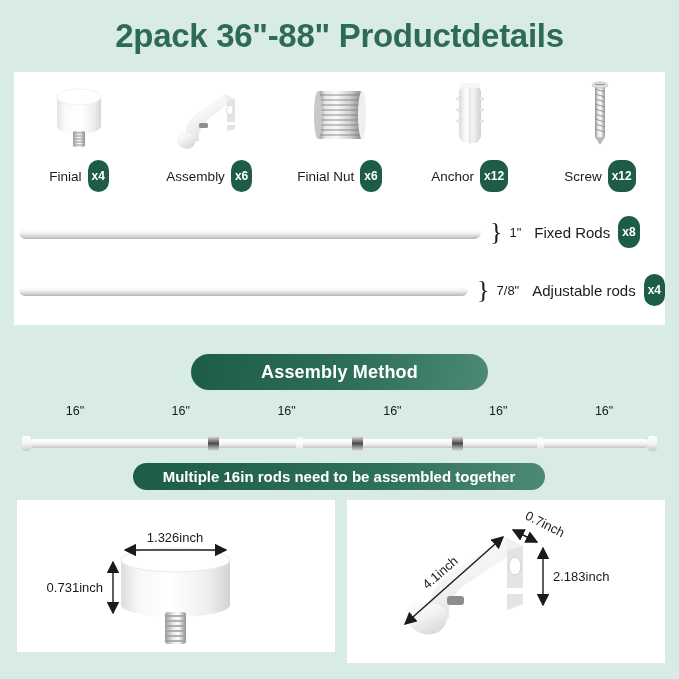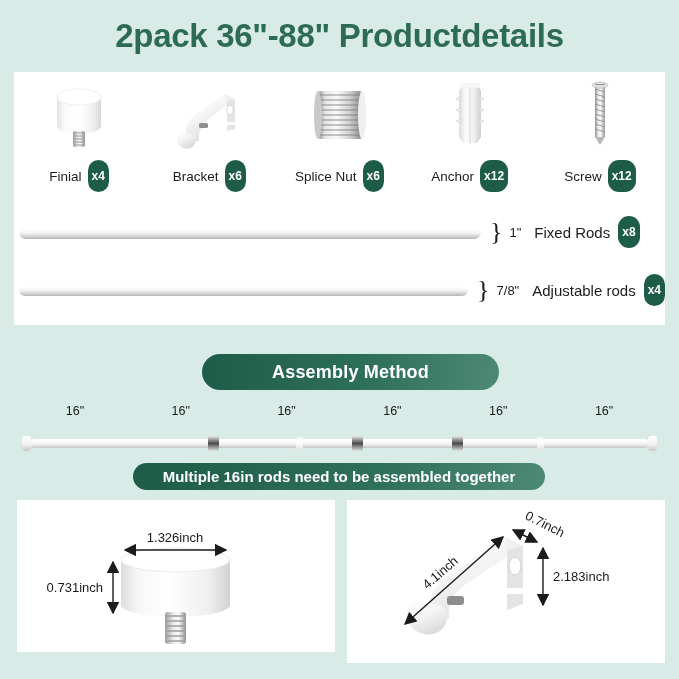--- a/index.html
+++ b/index.html
@@ -131,21 +131,21 @@
     font-size: 15px;
     color: #1b1b1b;
     margin-left: 13px;
     white-space: nowrap;
   }
   .rod-badge-wrap { margin-left: 8px; display: flex; text-align: right; }
 
   
   .assembly-pill {
     position: absolute;
-    left: 202px; top: 354px;
+    left: 191px; top: 354px;
     width: 297px; height: 36px;
     border-radius: 18px;
     background: linear-gradient(100deg, #1d5c48 0%, #2e6f5a 55%, #4d8a76 100%);
     display: flex;
     align-items: center;
     justify-content: center;
   }
   .assembly-pill span {
     color: #ffffff;
     font-size: 18px;
@@ -297,21 +297,21 @@
             <path d="M26 62 C22 48 28 39 40 32 L64 15 L74 20 L50 38 C41 45 37 52 38 62 Z" fill="url(#brk-g)"></path>
             <path d="M64 15 L74 20 L74 50 L66 52 L66 22 Z" fill="#efefef"></path>
             <path d="M66 22 L74 20 L74 50 L66 52 Z" fill="#e4e4e4"></path>
             <ellipse cx="69" cy="31" rx="3.2" ry="4.6" fill="#ffffff" stroke="#d2d2d2" stroke-width="0.8"></ellipse>
             <path d="M66 43 h8 v3 h-8 z" fill="#ffffff"></path>
             <path d="M18 52 C14 58 15 66 22 69 C30 72 36 66 35 58 L30 55 Z" fill="url(#brk-g)"></path>
             <rect x="38" y="44" width="9" height="5" rx="1.5" fill="#8f8f8f"></rect>
           </svg>
         </div>
         <div class="part-label">
-          <span>Bracket</span>
+          <span>Assembly</span>
           <span class="badge">x6</span>
         </div>
       </div>
 
       <div class="part">
         <div class="part-art">
           <svg width="80" height="72" viewBox="0 0 80 72">
             <defs>
               <linearGradient id="spl-g" x1="0" y1="0" x2="1" y2="0">
                 <stop offset="0" stop-color="#8c8c8c"></stop>
@@ -331,21 +331,21 @@
                 <path d="M18 41 h44"></path>
               <path d="M18 46 h44"></path>
                 <path d="M18 51 h44"></path>
                 <path d="M18 56 h44"></path>
             </g>
             <ellipse cx="18" cy="36" rx="4" ry="24" fill="#c9c9c9"></ellipse>
             <ellipse cx="62" cy="36" rx="4" ry="24" fill="#efefef"></ellipse>
           </svg>
         </div>
         <div class="part-label">
-          <span>Splice Nut</span>
+          <span>Finial Nut</span>
           <span class="badge">x6</span>
         </div>
       </div>
 
       <div class="part">
         <div class="part-art">
           <svg width="54" height="72" viewBox="0 0 54 72">
             <defs>
               <linearGradient id="anc-g" x1="0" y1="0" x2="1" y2="0">
                 <stop offset="0" stop-color="#dcdcdc"></stop>

